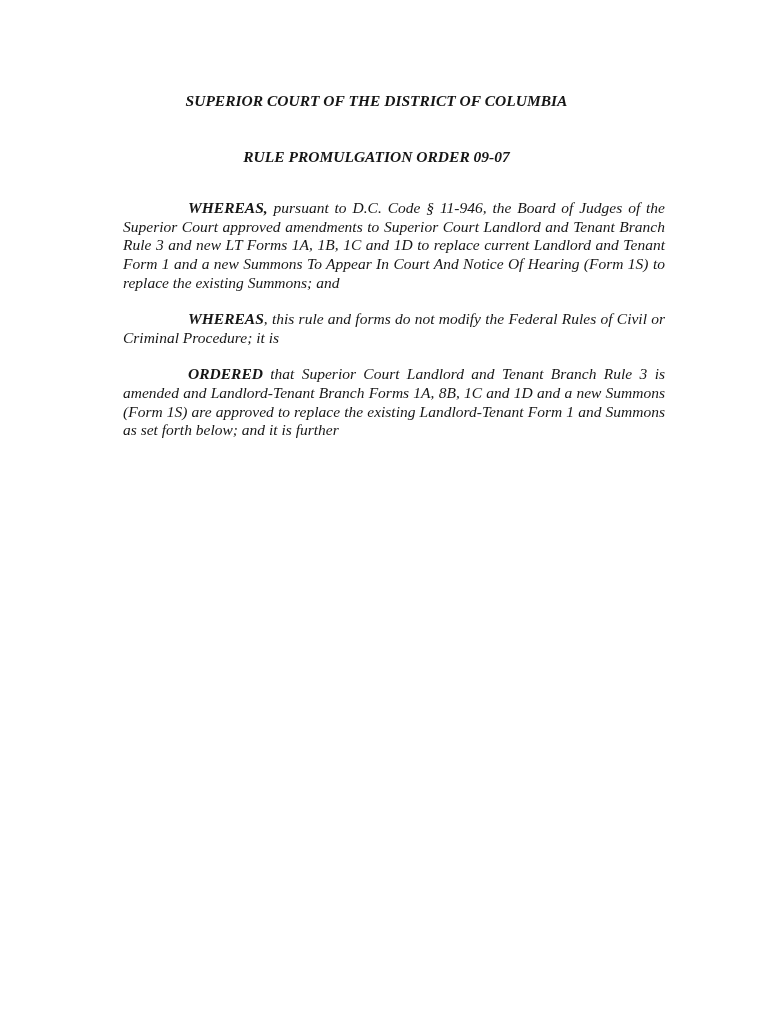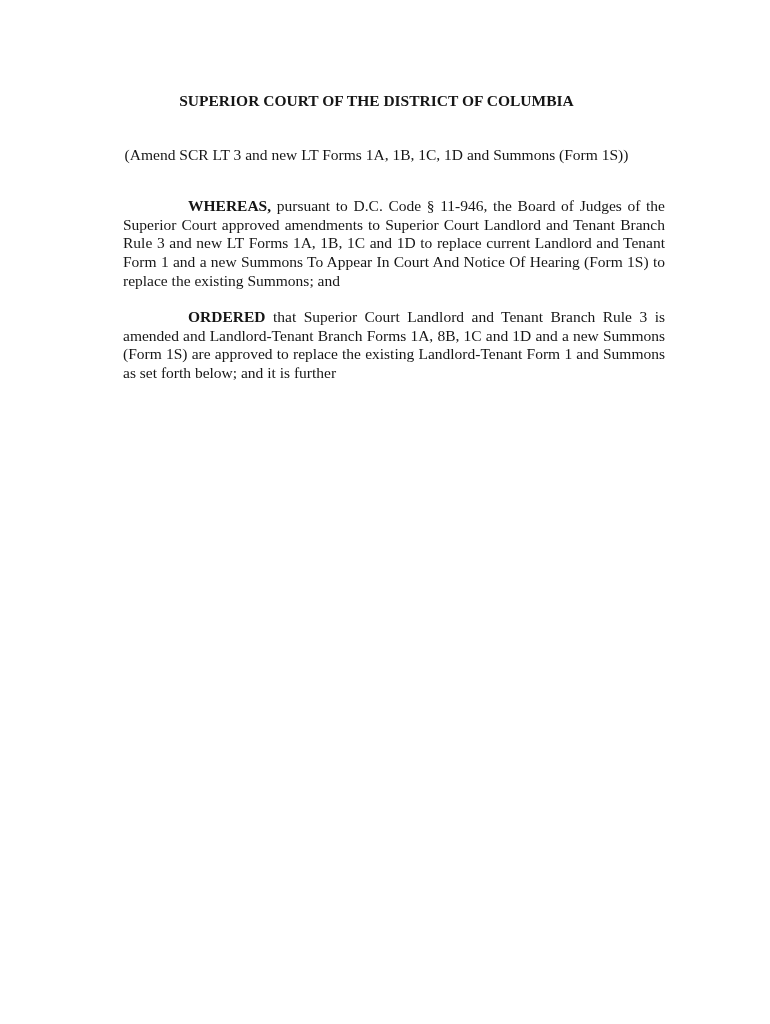--- a/index.html
+++ b/index.html
@@ -12,20 +12,21 @@
     width: 770px;
     height: 952px;
     box-sizing: border-box;
     padding: 92px 105px 0 88px;
     background: #ffffff;
     color: #161616;
     font-family: "Liberation Serif", "DejaVu Serif", serif;
     font-size: 15.5px;
     line-height: 18.6px;
     overflow: hidden;
+    font-style: italic;
   }
   .court-title,
   .order-title {
     margin: 0;
     font-size: 15.5px;
     line-height: 18.6px;
     font-weight: bold;
     text-align: center;
   }
   .order-title {
@@ -48,26 +49,27 @@
     font-weight: bold;
   }
 </style>
 </head>
 <body>
 
 <div class="page">
 
   <h1 class="court-title">SUPERIOR COURT OF THE DISTRICT OF COLUMBIA</h1>
 
+  <h2 class="order-title">RULE PROMULGATION ORDER 09-07</h2>
 
-  <p class="subject-line">(Amend SCR LT 3 and new LT Forms 1A, 1B, 1C, 1D and Summons (Form 1S))</p>
 
   <div class="body-text">
 
     <p class="para"><span class="lead">WHEREAS,</span><span class="rest"> pursuant to D.C. Code § 11-946, the Board of Judges of the Superior Court approved amendments to Superior Court Landlord and Tenant Branch Rule 3 and new LT Forms 1A, 1B, 1C and 1D to replace current Landlord and Tenant Form 1 and a new Summons To Appear In Court And Notice Of Hearing (Form 1S) to replace the existing Summons; and</span></p>
 
+    <p class="para"><span class="lead">WHEREAS</span><span class="rest">, this rule and forms do not modify the Federal Rules of Civil or Criminal Procedure; it is</span></p>
 
     <p class="para"><span class="lead">ORDERED</span><span class="rest"> that Superior Court Landlord and Tenant Branch Rule 3 is amended and Landlord-Tenant Branch Forms 1A, 8B, 1C and 1D and a new Summons (Form 1S) are approved to replace the existing Landlord-Tenant Form 1 and Summons as set forth below; and it is further</span></p>
 
 
   </div>
 
 </div>
 
 </body></html>

